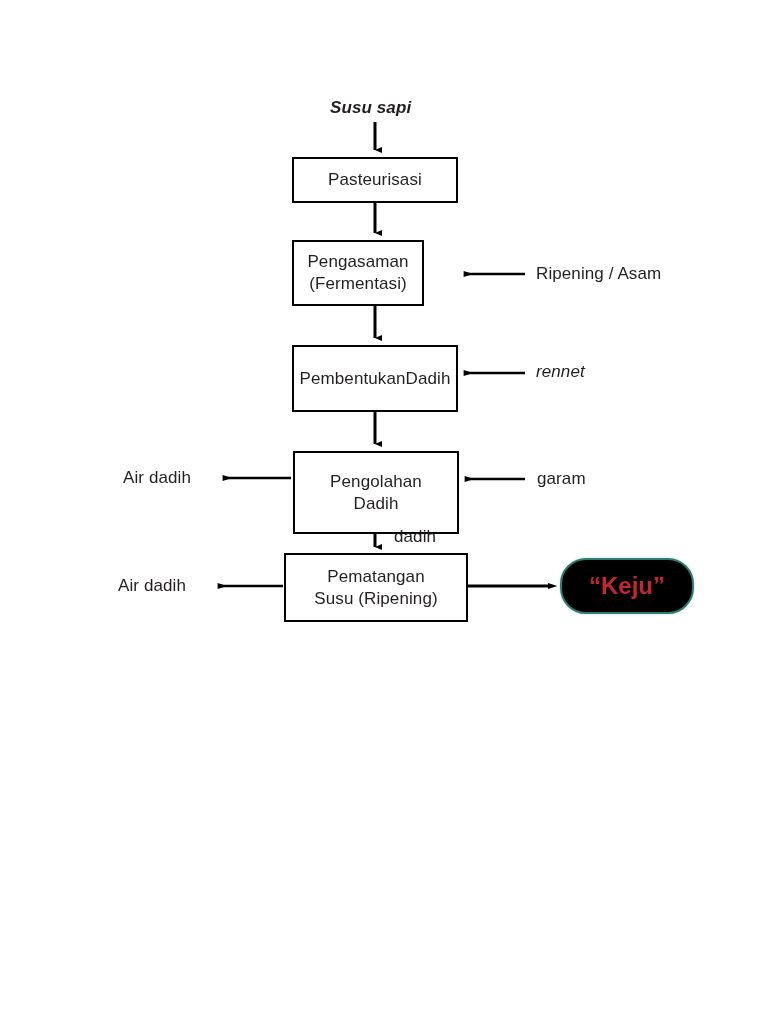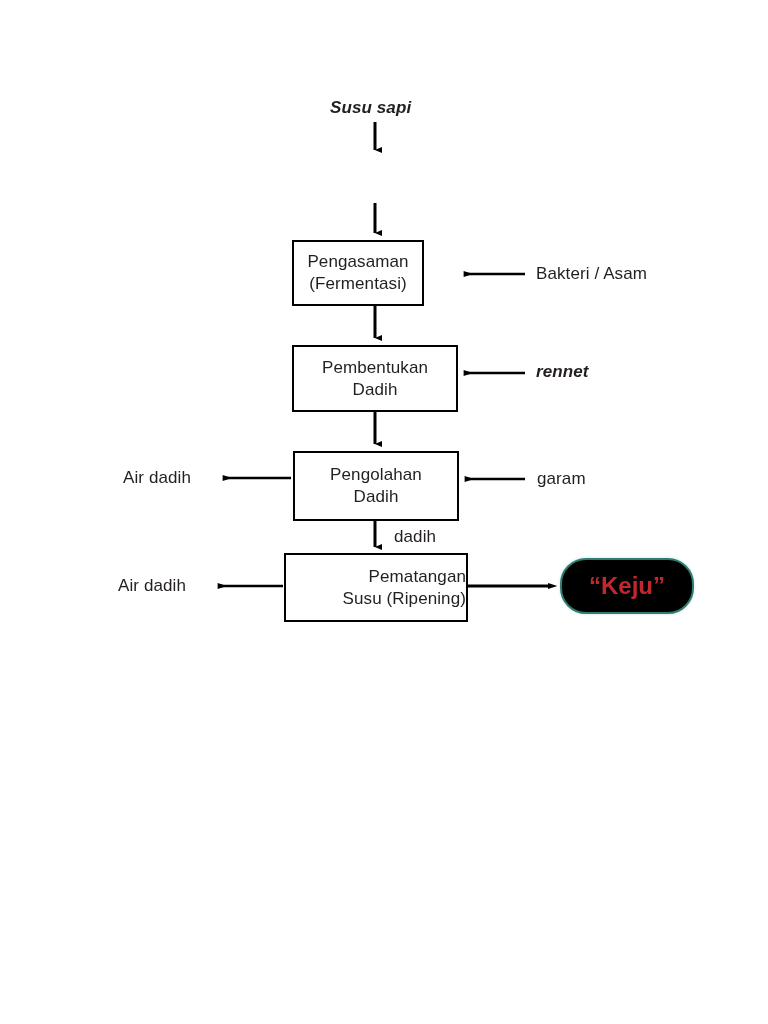--- a/index.html
+++ b/index.html
@@ -105,44 +105,47 @@
 
     <line x1="291" y1="478" x2="223" y2="478" stroke="#000000" stroke-width="2.6" marker-end="url(#arrowLeft)"></line>
 
     <line x1="283" y1="586" x2="218" y2="586" stroke="#000000" stroke-width="2.6" marker-end="url(#arrowLeft)"></line>
 
     <line x1="468" y1="586" x2="548" y2="586" stroke="#000000" stroke-width="2.8" marker-end="url(#arrowRight)"></line>
   </svg>
 
   <div class="label italic" style="left:330px; top:98px;">Susu sapi</div>
 
+  <div class="node" style="left:292px; top:157px; width:166px; height:46px;">
+    <span class="node-line">Pasteurisasi</span>
+  </div>
 
   <div class="node" style="left:292px; top:240px; width:132px; height:66px; flex-direction:column;">
     <span class="node-line">Pengasaman</span>
     <span class="node-line">(Fermentasi)</span>
   </div>
 
-  <div class="node" style="left:292px; top:345px; width:166px; height:67px; flex-direction:column;">
+  <div class="node" style="left:292px; top:345px; width:166px; height:67px; ">
     <span class="node-line">Pembentukan</span>
     <span class="node-line">Dadih</span>
   </div>
 
-  <div class="node" style="left:293px; top:451px; width:166px; height:70px; flex-direction:column;text-align:center;">
+  <div class="node" style="left:293px; top:451px; width:166px; height:83px; flex-direction:column;text-align:center;">
     <span class="node-line">Pengolahan</span>
     <span class="node-line">Dadih</span>
   </div>
 
-  <div class="node" style="left:284px; top:553px; width:184px; height:69px; flex-direction:column;align-items:flex-end;">
+  <div class="node" style="left:284px; top:553px; width:184px; height:69px; flex-direction:column;">
     <span class="node-line">Pematangan</span>
     <span class="node-line">Susu (Ripening)</span>
   </div>
 
-  <div class="label" style="left:536px; top:264px;">Bakteri / Asam</div>
+  <div class="label" style="left:536px; top:264px;">Ripening / Asam</div>
 
-  <div class="label italic-light" style="left:536px; top:362px;font-weight:bold;">rennet</div>
+  <div class="label italic-light" style="left:536px; top:362px;">rennet</div>
 
   <div class="label" style="left:537px; top:469px;">garam</div>
 
   <div class="label" style="left:123px; top:468px;">Air dadih</div>
 
   <div class="label" style="left:118px; top:576px;">Air dadih</div>
 
   <div class="label" style="left:394px; top:527px;">dadih</div>
 
   <div class="terminal" style="left:560px; top:558px; width:134px; height:56px;">

